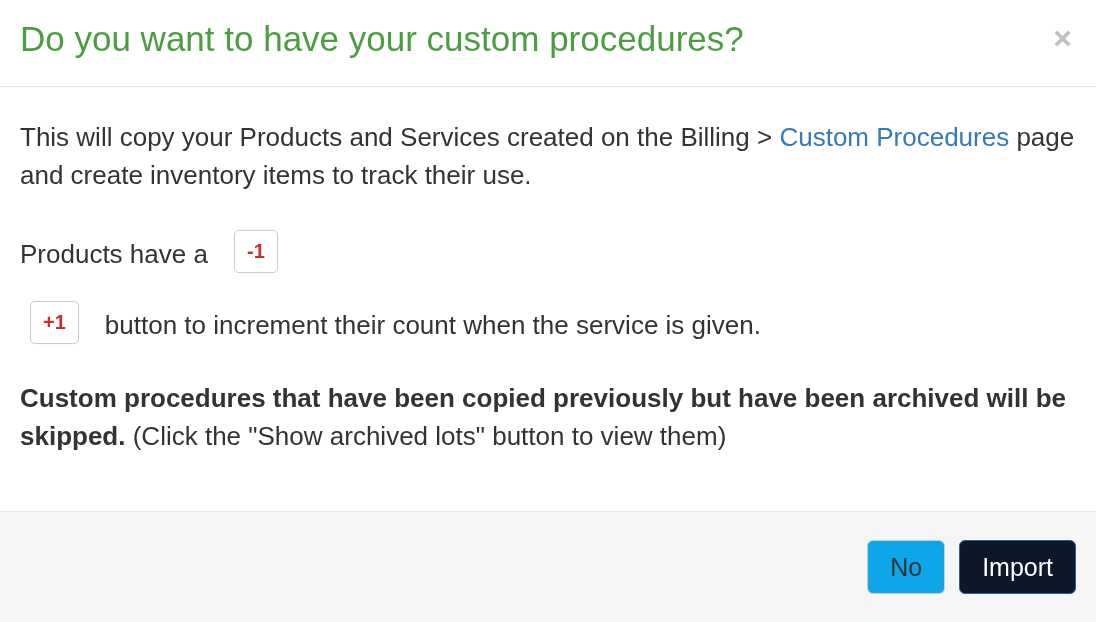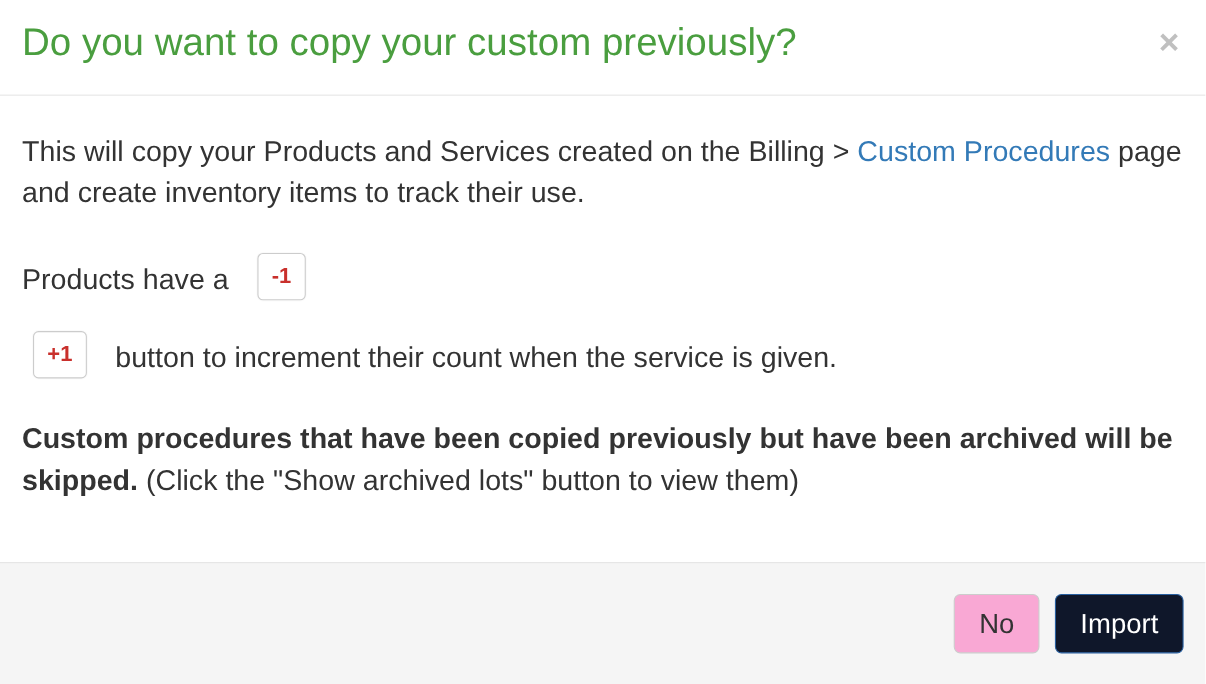--- a/index.html
+++ b/index.html
@@ -91,36 +91,36 @@
       gap: 14px;
     }
     .btn {
       font-size: 25px;
       padding: 10px 22px;
       border-radius: 6px;
       cursor: pointer;
       line-height: 1.3;
     }
     .btn-default {
-      background: #f9a8d4;
+      background: #0ea5e9;
       border: 1px solid #ccc;
       color: #333;
     }
     .btn-primary {
       background: #0f172a;
       border: 1px solid #285f9f;
       color: #fff;
     }
   </style>
 </head>
 <body>
 
 <div class="modal">
   <div class="modal-header">
-    <h2 class="modal-title">Do you want to copy your custom previously?</h2>
+    <h2 class="modal-title">Do you want to have your custom procedures?</h2>
     <button class="close-btn">
       <span>×</span>
     </button>
   </div>
 
   <div class="modal-body">
     <p class="intro">
       <span>This will copy your Products and Services created on the Billing &gt; </span><a class="link">Custom Procedures</a><span> page and create inventory items to track their use.</span>
     </p>
 

